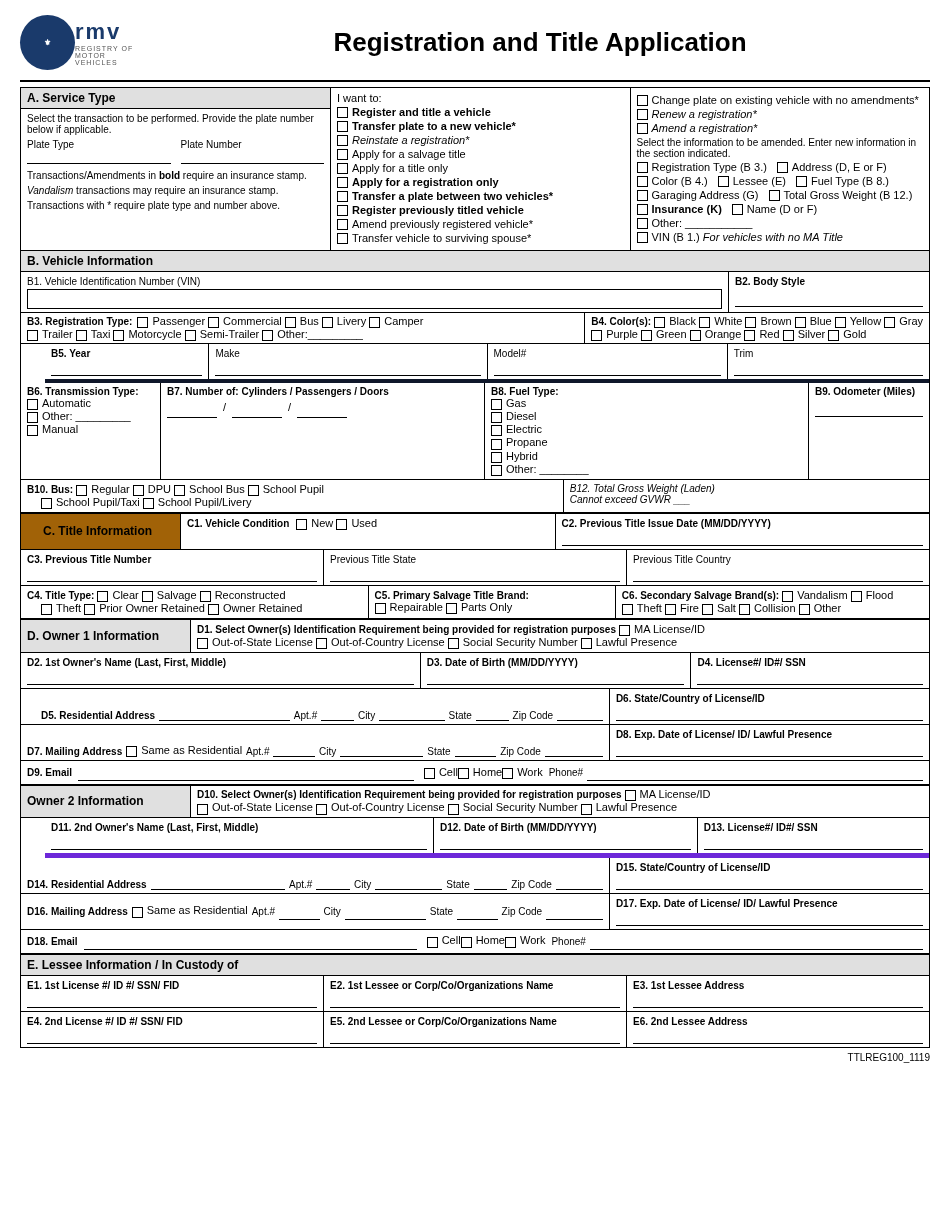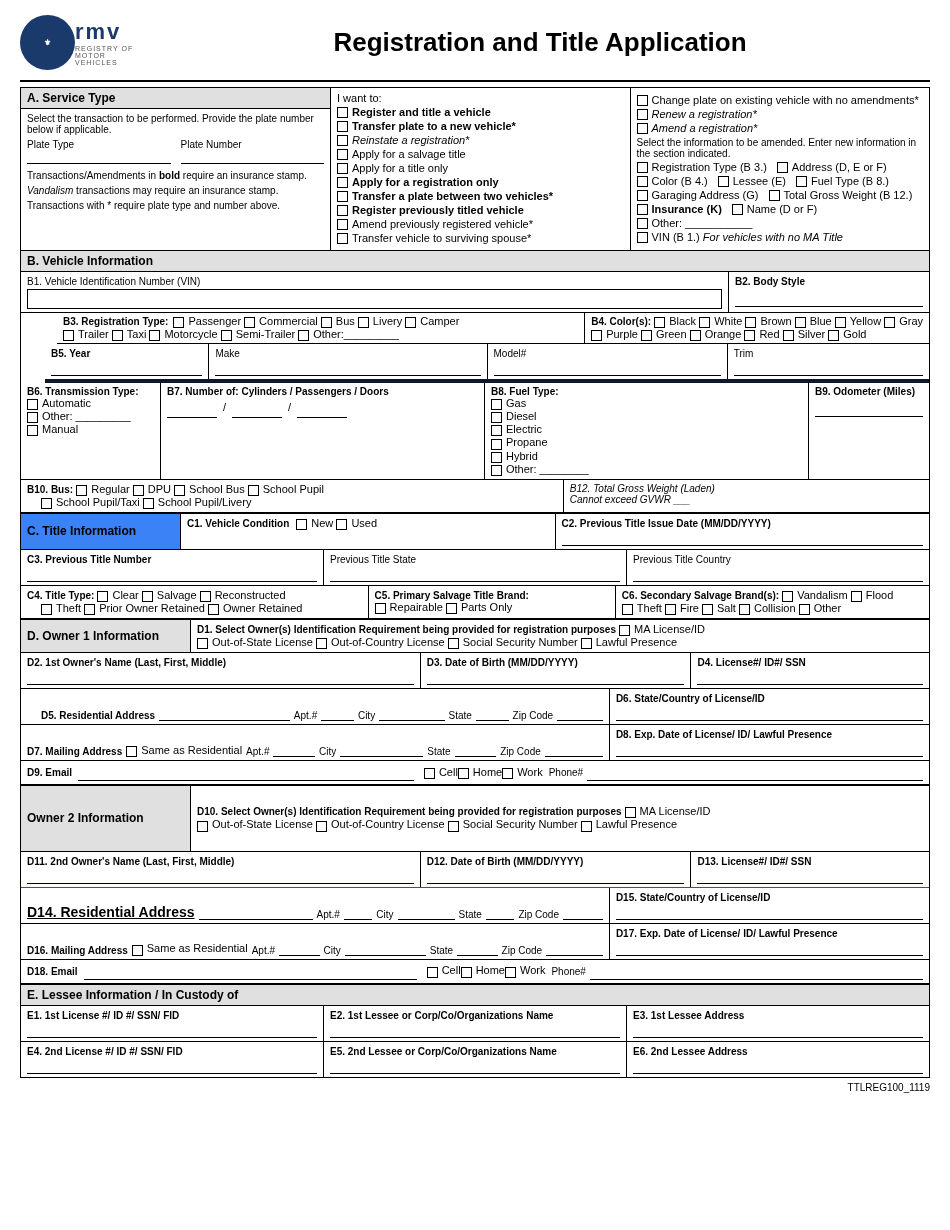--- a/index.html
+++ b/index.html
@@ -239,21 +239,21 @@
       <div class="b1-cell">
         <span style="font-size:10px;">B1. Vehicle Identification Number (VIN)</span>
         <div class="b1-box"></div>
       </div>
       <div class="b2-cell">
         <span style="font-size:10px;font-weight:bold;">B2. Body Style</span>
         <div class="field-line" style="margin-top:4px;"></div>
       </div>
     </div>
 
-    <div style="display:flex;border-bottom:1px solid #000;margin-left:36px;">
+    <div style="display:flex;border-bottom:1px solid #000;">
       <div style="flex:1;padding:2px 6px;border-right:1px solid #000;">
         <span style="font-weight:bold;font-size:10px;">B3. Registration Type:</span>
         <span style="margin-left:2px;"><span class="cb" style="display:inline-block;vertical-align:middle;"></span>Passenger </span>
         <span><span class="cb" style="display:inline-block;vertical-align:middle;"></span>Commercial </span>
         <span><span class="cb" style="display:inline-block;vertical-align:middle;"></span>Bus </span>
         <span><span class="cb" style="display:inline-block;vertical-align:middle;"></span>Livery </span>
         <span><span class="cb" style="display:inline-block;vertical-align:middle;"></span>Camper </span>
         <br>
         <span><span class="cb" style="display:inline-block;vertical-align:middle;"></span>Trailer </span>
         <span><span class="cb" style="display:inline-block;vertical-align:middle;"></span>Taxi </span>
@@ -343,21 +343,21 @@
       </div>
       <div class="b12-cell">
         <div style="font-style:italic;font-size:10px;">B12. Total Gross Weight (Laden)<br><em>Cannot exceed GVWR</em> ___</div>
       </div>
     </div>
   </div>
 
   <div class="title-info-container">
 
     <div style="display:flex;border-bottom:1px solid #000;">
-      <div style="background:#3b82f6;padding:3px 6px;font-size:12px;font-weight:bold;border-right:1px solid #000;min-width:160px;display:flex;align-items:center;">
+      <div style="background:#a16207;padding:3px 22px;font-size:12px;font-weight:bold;border-right:1px solid #000;min-width:160px;display:flex;align-items:center;">
         <span>C. Title Information</span>
       </div>
       <div style="flex:1;padding:3px 6px;border-right:1px solid #000;">
         <span style="font-weight:bold;font-size:10px;">C1. Vehicle Condition</span>
         <span style="margin-left:4px;"><span class="cb" style="display:inline-block;vertical-align:middle;"></span>New </span>
         <span><span class="cb" style="display:inline-block;vertical-align:middle;"></span>Used</span>
       </div>
       <div style="flex:1;padding:3px 6px;">
         <span style="font-weight:bold;font-size:10px;">C2. Previous Title Issue Date (MM/DD/YYYY)</span>
         <div class="field-line"></div>
@@ -512,49 +512,49 @@
         </div>
     </div>
   </div>
 
   <div class="owner-container" style="border-top:1px solid #000;">
 
     <div style="display:flex;border-bottom:1px solid #000;">
       <div style="background:#e0e0e0;padding:3px 6px;font-size:12px;font-weight:bold;border-right:1px solid #000;min-width:170px;display:flex;align-items:center;">
         <span>Owner 2 Information</span>
       </div>
-      <div style="flex:1;padding:19px 6px;">
+      <div style="flex:1;padding:2px 6px;">
         <span style="font-weight:bold;font-size:10px;">D10. Select Owner(s) Identification Requirement being provided for registration purposes</span>
         <span><span class="cb" style="display:inline-block;vertical-align:middle;"></span>MA License/ID</span>
         <br>
         <span><span class="cb" style="display:inline-block;vertical-align:middle;"></span>Out-of-State License </span>
         <span><span class="cb" style="display:inline-block;vertical-align:middle;"></span>Out-of-Country License </span>
         <span><span class="cb" style="display:inline-block;vertical-align:middle;"></span>Social Security Number </span>
         <span><span class="cb" style="display:inline-block;vertical-align:middle;"></span>Lawful Presence</span>
       </div>
     </div>
 
-    <div style="display:flex;border-bottom:1px solid #6d28d9;">
+    <div style="display:flex;border-bottom:5px solid #6d28d9;margin-left:24px;">
       <div style="flex:1.2;padding:3px 6px;border-right:1px solid #000;">
         <span style="font-weight:bold;font-size:10px;">D11. 2nd Owner's Name (Last, First, Middle)</span>
         <div class="field-line"></div>
       </div>
       <div style="flex:0.8;padding:3px 6px;border-right:1px solid #000;">
         <span style="font-weight:bold;font-size:10px;">D12. Date of Birth (MM/DD/YYYY)</span>
         <div class="field-line"></div>
       </div>
       <div style="flex:0.7;padding:3px 6px;">
         <span style="font-weight:bold;font-size:10px;">D13. License#/ ID#/ SSN</span>
         <div class="field-line"></div>
       </div>
     </div>
 
     <div style="display:flex;border-bottom:1px solid #000;">
       <div style="flex:1.5;padding:3px 6px;border-right:1px solid #000;display:flex;gap:4px;align-items:flex-end;flex-wrap:wrap;">
-        <span style="font-weight:bold;font-size:14px;text-decoration:underline;">D14. Residential Address</span>
+        <span style="font-weight:bold;font-size:10px;">D14. Residential Address</span>
         <div style="flex:2;">
             <div class="field-line"></div>
           </div>
         <span style="font-size:10px;">Apt.#</span>
         <div style="flex:0.5;">
             <div class="field-line"></div>
           </div>
         <span style="font-size:10px;">City</span>
         <div style="flex:1;">
             <div class="field-line"></div>
@@ -568,21 +568,21 @@
             <div class="field-line"></div>
           </div>
       </div>
       <div style="flex:0.8;padding:3px 6px;">
         <span style="font-weight:bold;font-size:10px;">D15. State/Country of License/ID</span>
         <div class="field-line"></div>
       </div>
     </div>
 
     <div style="display:flex;border-bottom:1px solid #000;">
-      <div style="flex:1.5;padding:3px 6px;border-right:1px solid #000;display:flex;gap:4px;align-items:flex-end;flex-wrap:wrap;">
+      <div style="flex:1.5;padding:3px 6px;border-right:1px solid #000;display:flex;gap:4px;align-items:center;flex-wrap:wrap;">
         <span style="font-weight:bold;font-size:10px;">D16. Mailing Address</span>
         <span><span class="cb" style="display:inline-block;vertical-align:middle;"></span>Same as Residential</span>
         <span style="font-size:10px;">Apt.#</span>
         <div style="flex:0.5;">
             <div class="field-line"></div>
           </div>
         <span style="font-size:10px;">City</span>
         <div style="flex:1;">
             <div class="field-line"></div>
           </div>

